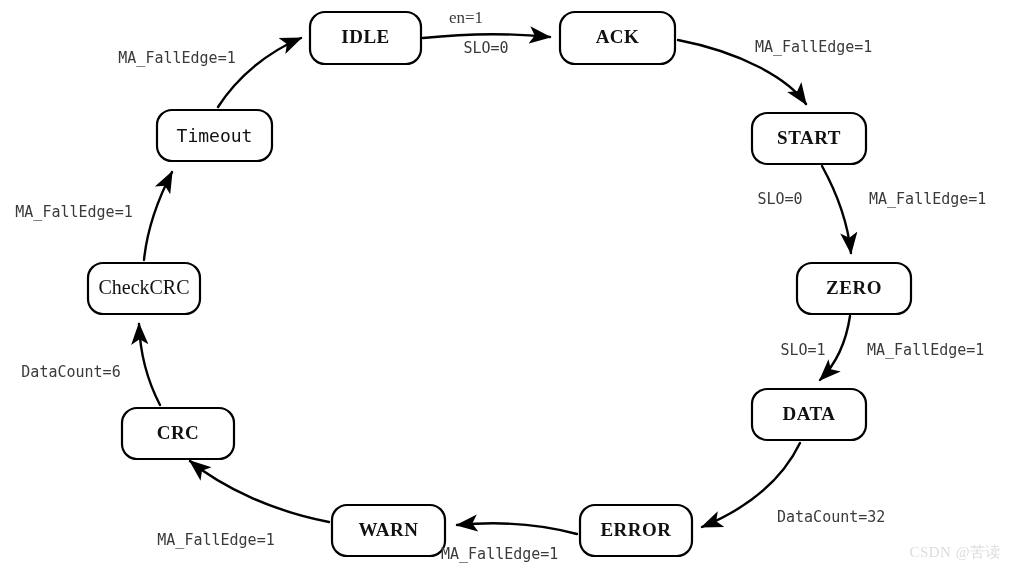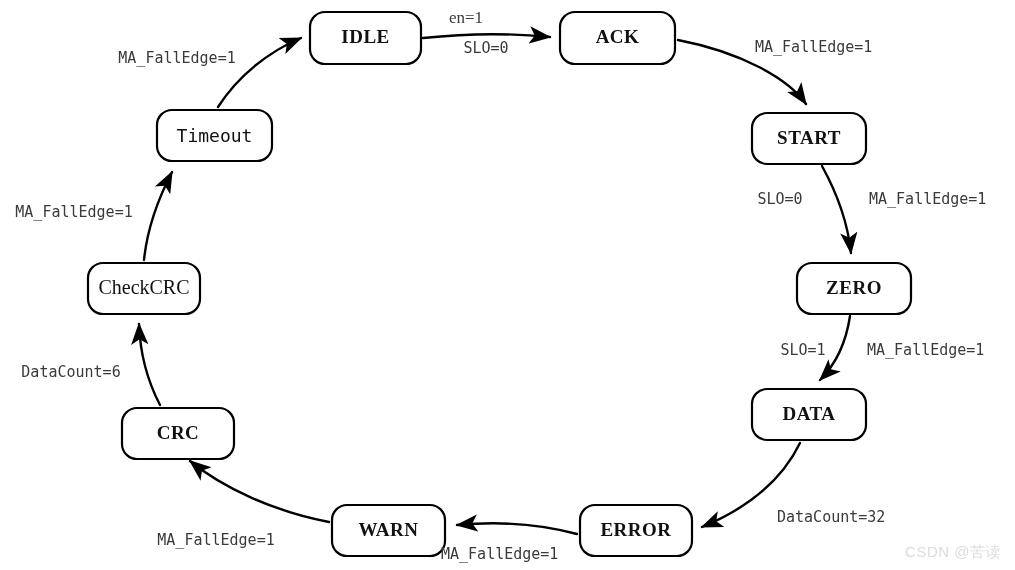--- a/index.html
+++ b/index.html
@@ -61,21 +61,21 @@
     white-space: pre;
   }
   .edge-label.serif {
     font-family: "Liberation Serif", "DejaVu Serif", serif;
     font-size: 17px;
   }
   .watermark {
     position: absolute;
     right: 14px;
     bottom: 8px;
-    font-family: Liberation Sans, sans-serif;
+    font-family: Liberation Serif, serif;
     font-size: 15px;
     color: #dcdcdc;
     letter-spacing: 0.5px;
     user-select: none;
   }
 </style>
 </head>
 <body>
 
 <div id="canvas">

